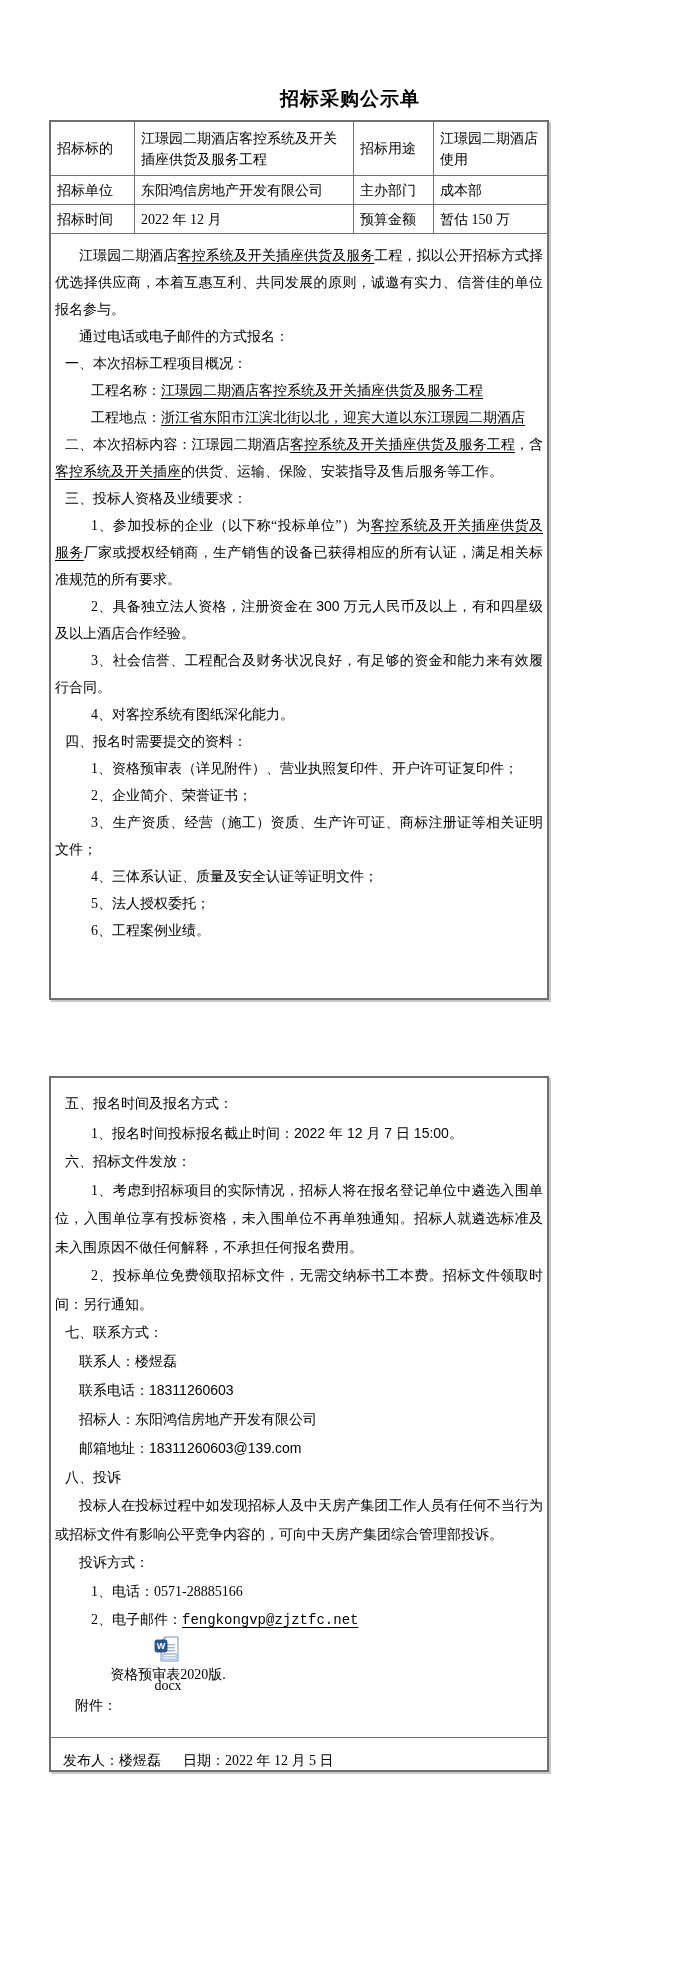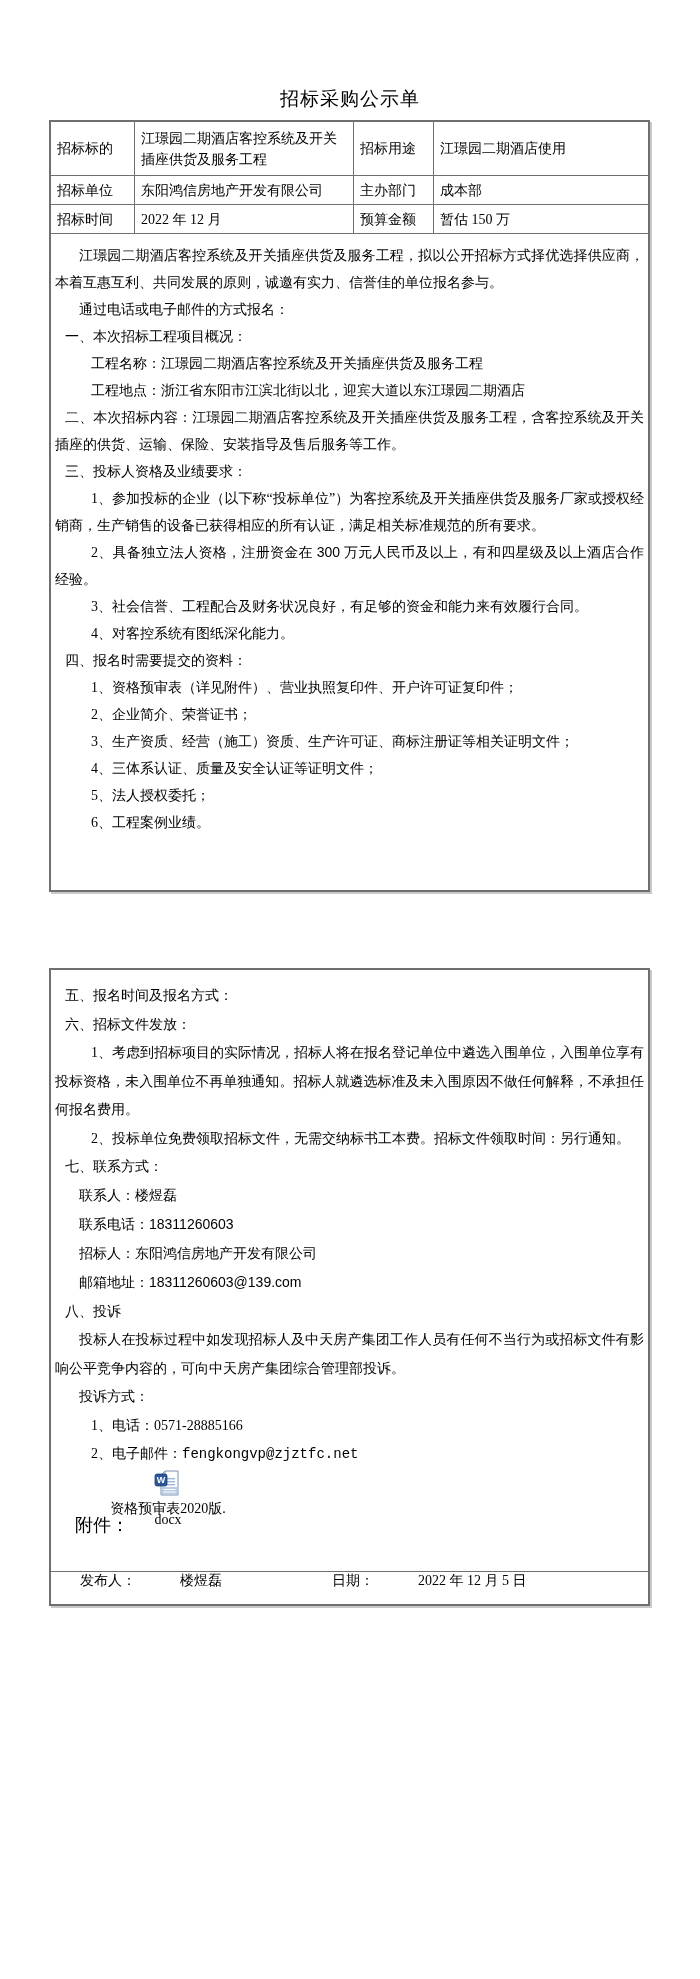--- a/index.html
+++ b/index.html
@@ -6,26 +6,26 @@
   body {
     width:700px; height:1979px;
     background:#ffffff;
     color:#000;
     font-family:"Liberation Serif","DejaVu Serif",serif;
     position:relative;
   }
   .page { padding-top:88px; }
   .doc-title {
     margin:0 0 10px 0;
-    font-size:19px; font-weight:normal;
+    font-size:19px; font-weight:bold;
     text-align:center; line-height:22px;
     letter-spacing:1px;
   }
   .box {
-    width:601px;
+    width:500px;
     margin-left:49px;
     border:2px solid #6f6f6f;
     box-shadow:2px 2px 0 #c9c9c9;
     box-sizing:border-box;
     background:#fff;
   }
   .box2 { margin-top:76px; }
 
   
   .info-grid {
@@ -43,44 +43,43 @@
   .cell.cl { border-left:1px solid #6f6f6f; }
 
   
   .content { padding:8px 4px 54px 4px; font-size:14px; text-align:justify; }
   .content p { margin:0; line-height:27px; }
   .box2 .content { padding:12px 4px 0 4px; }
   .box2 .content p { line-height:28.5px; }
   .ind-h { text-indent:10px; }
   .ind-2 { text-indent:24px; }
   .ind-3 { text-indent:36px; }
-  .ul { text-underline-offset:3px; }
+  .ul { text-decoration:underline; text-underline-offset:3px; }
   .sans { font-family:"Liberation Sans","DejaVu Sans",sans-serif; }
   .mono { font-family:"Liberation Mono","DejaVu Sans Mono",monospace; font-size:14px; }
 
   
   .attach-wrap { position:relative; height:86px; }
   .attach-block {
     position:absolute; left:52px; top:0;
     width:130px; text-align:center;
     cursor:default;
   }
   .attach-caption { font-size:14px; line-height:11px; text-align:center; }
-  .attach-label { position:absolute; left:24px; bottom:18px; font-size:18px; }
+  .attach-label { position:absolute; left:24px; bottom:6px; font-size:14px; }
 
   .content-tail { height:16px; }
 
   
   .footer-row {
     border-top:1px solid #6f6f6f;
     height:32px;
-    display:flex; align-items:flex-start;
-    padding-left:29px;
+    display:flex; align-items:flex-end;
+    padding-left:12px;
     font-size:14px;
-    gap:44px;
   }
   .footer-row .gap { width:22px; }
 </style>
 </head>
 <body>
 
 <div class="page">
 
   <h1 class="doc-title">招标采购公示单</h1>
 
@@ -119,20 +118,21 @@
         <p class="ind-3"><span>3、生产资质、经营（施工）资质、生产许可证、商标注册证等相关证明文件；</span></p>
         <p class="ind-3"><span>4、三体系认证、质量及安全认证等证明文件；</span></p>
         <p class="ind-3"><span>5、法人授权委托；</span></p>
         <p class="ind-3"><span>6、工程案例业绩。</span></p>
       </div>
   </div>
 
   <div class="box box2">
     <div class="content">
         <p class="ind-h"><span>五、报名时间及报名方式：</span></p>
+        <p class="ind-3"><span>1、报名时间投标报名截止时间：</span><span class="sans">2022 年 12 月 7 日 15:00</span><span>。</span></p>
         <p class="ind-h"><span>六、招标文件发放：</span></p>
         <p class="ind-3"><span>1、考虑到招标项目的实际情况，招标人将在报名登记单位中遴选入围单位，入围单位享有投标资格，未入围单位不再单独通知。招标人就遴选标准及未入围原因不做任何解释，不承担任何报名费用。</span></p>
         <p class="ind-3"><span>2、投标单位免费领取招标文件，无需交纳标书工本费。招标文件领取时间：另行通知。</span></p>
         <p class="ind-h"><span>七、联系方式：</span></p>
         <p class="ind-2"><span>联系人：楼煜磊</span></p>
         <p class="ind-2"><span>联系电话：</span><span class="sans">18311260603</span></p>
         <p class="ind-2"><span>招标人：东阳鸿信房地产开发有限公司</span></p>
         <p class="ind-2"><span>邮箱地址：</span><span class="sans">18311260603@139.com</span></p>
         <p class="ind-h"><span>八、投诉</span></p>
         <p class="ind-2"><span>投标人在投标过程中如发现招标人及中天房产集团工作人员有任何不当行为或招标文件有影响公平竞争内容的，可向中天房产集团综合管理部投诉。</span></p>

